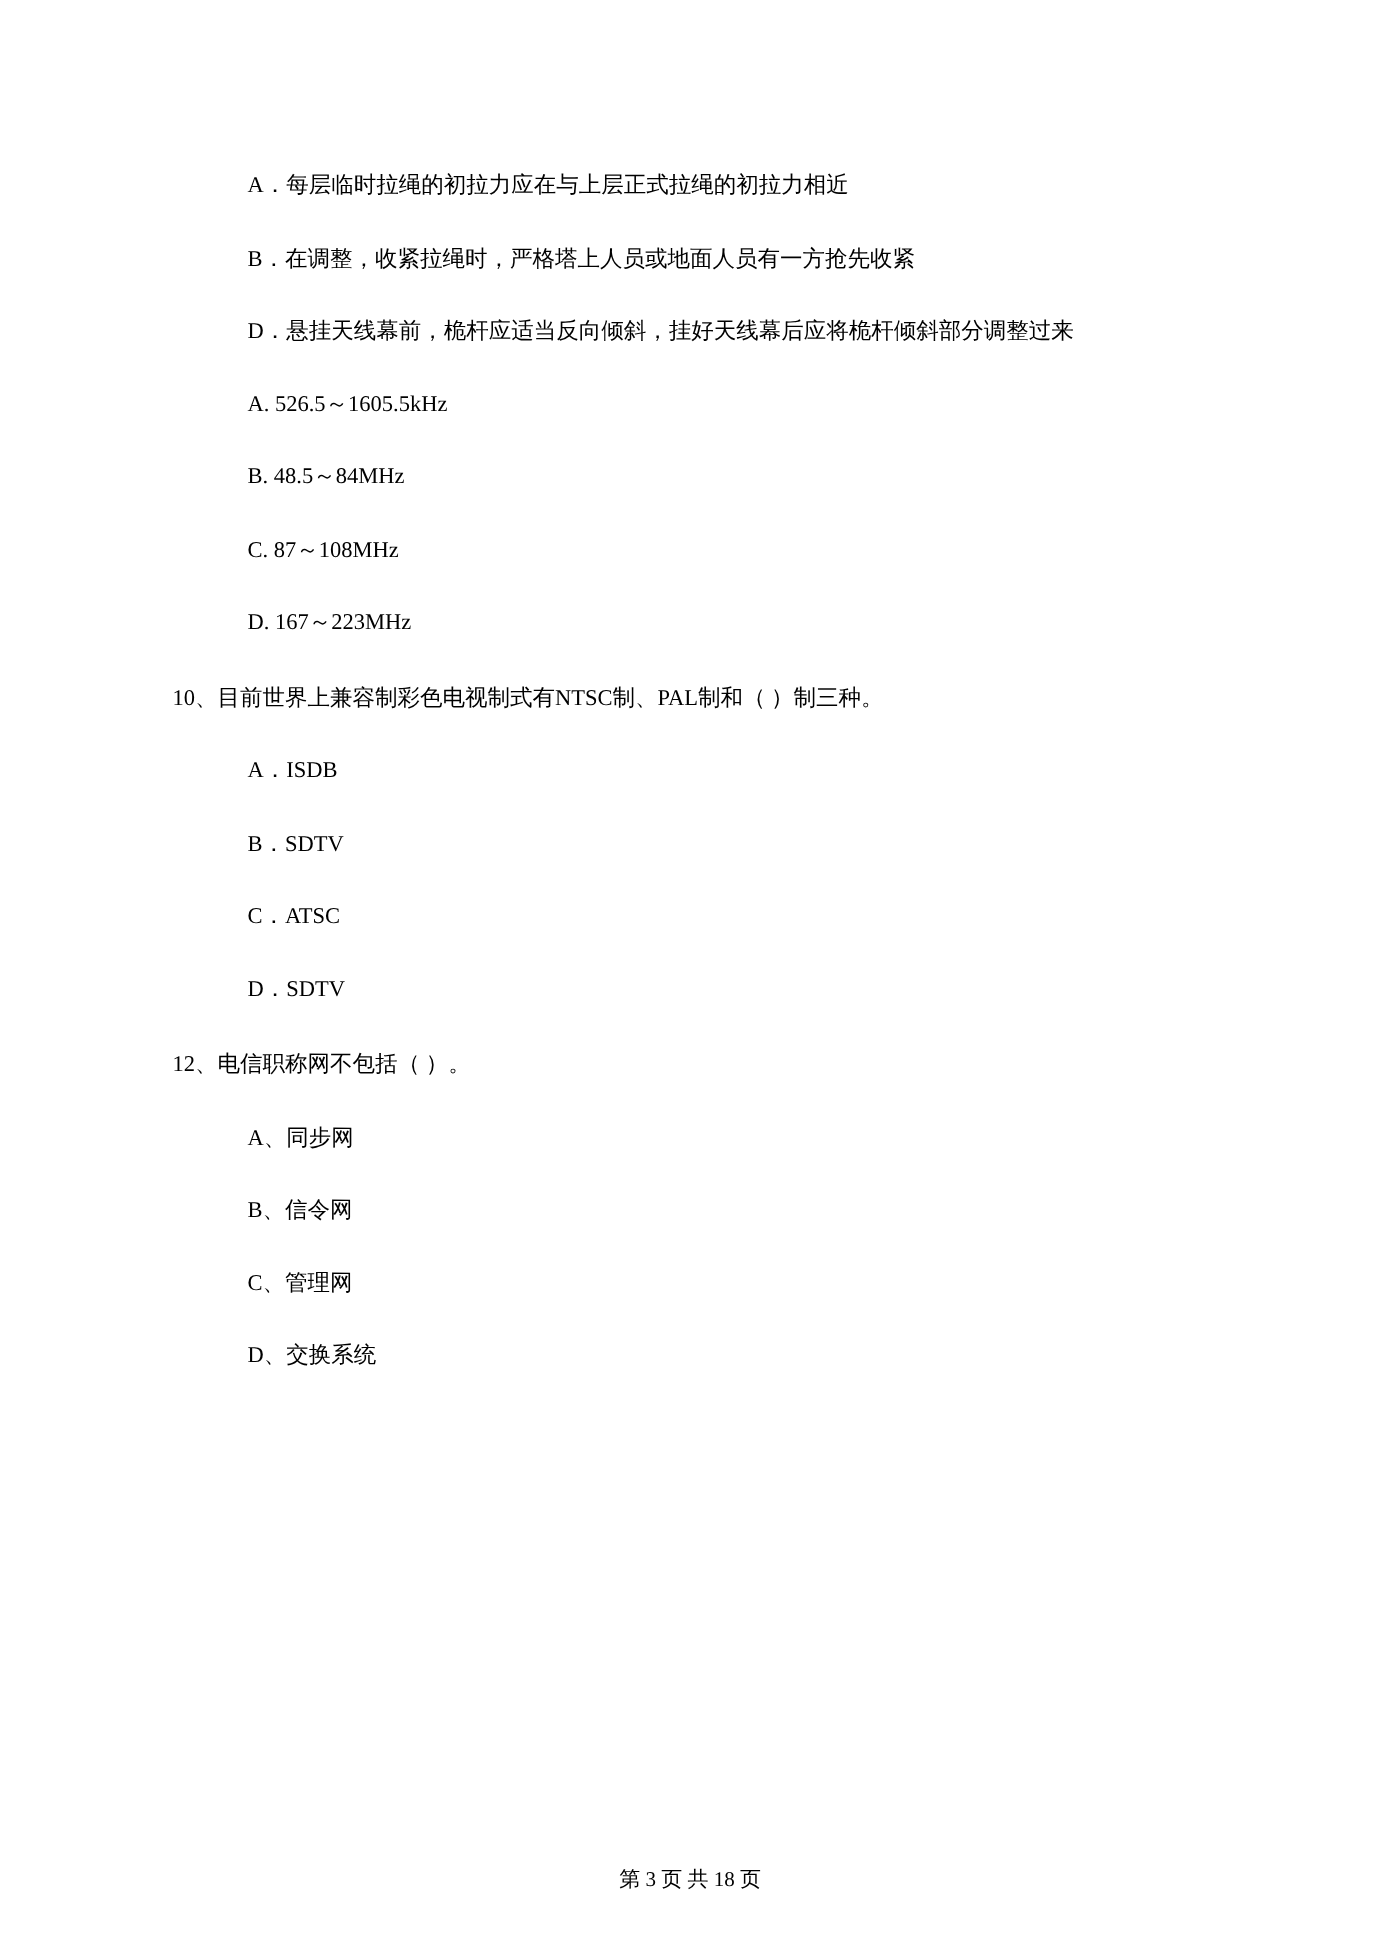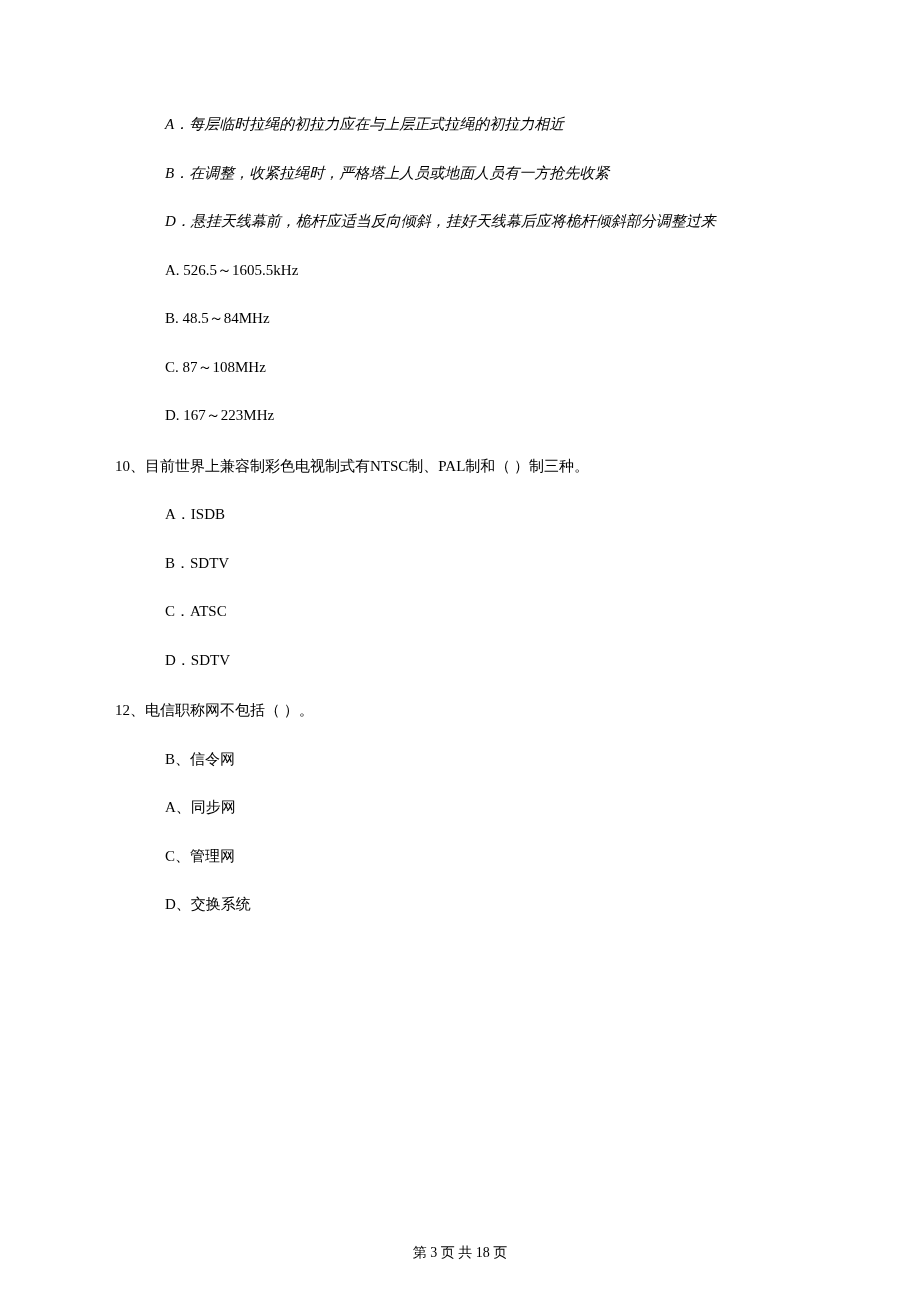--- a/index.html
+++ b/index.html
@@ -14,21 +14,20 @@
   .page {
     box-sizing: border-box;
     width: 920px;
     min-height: 1302px;
     padding: 110px 115px 40px 115px;
     position: relative;
   }
   .opt-list {
     margin: 0;
     padding: 0;
-    font-style: italic;
   }
   .opt {
     margin: 0 0 20px 50px;
     line-height: 1.9;
   }
   .q {
     margin: 22px 0 20px 0;
     line-height: 1.9;
   }
   .q-wrap {
@@ -66,20 +65,20 @@
     <p class="q">10、目前世界上兼容制彩色电视制式有NTSC制、PAL制和（    ）制三种。</p>
     <p class="opt">A．ISDB</p>
     <p class="opt">B．SDTV</p>
     <p class="opt">C．ATSC</p>
     <p class="opt">D．SDTV</p>
   </div>
 
 
   <div class="q-wrap">
     <p class="q">12、电信职称网不包括（    ）。</p>
+    <p class="opt">A、同步网</p>
     <p class="opt">B、信令网</p>
-    <p class="opt">A、同步网</p>
     <p class="opt">C、管理网</p>
     <p class="opt">D、交换系统</p>
   </div>
 
   <div class="footer">第 3 页 共 18 页</div>
 </div>
 
 </body></html>

